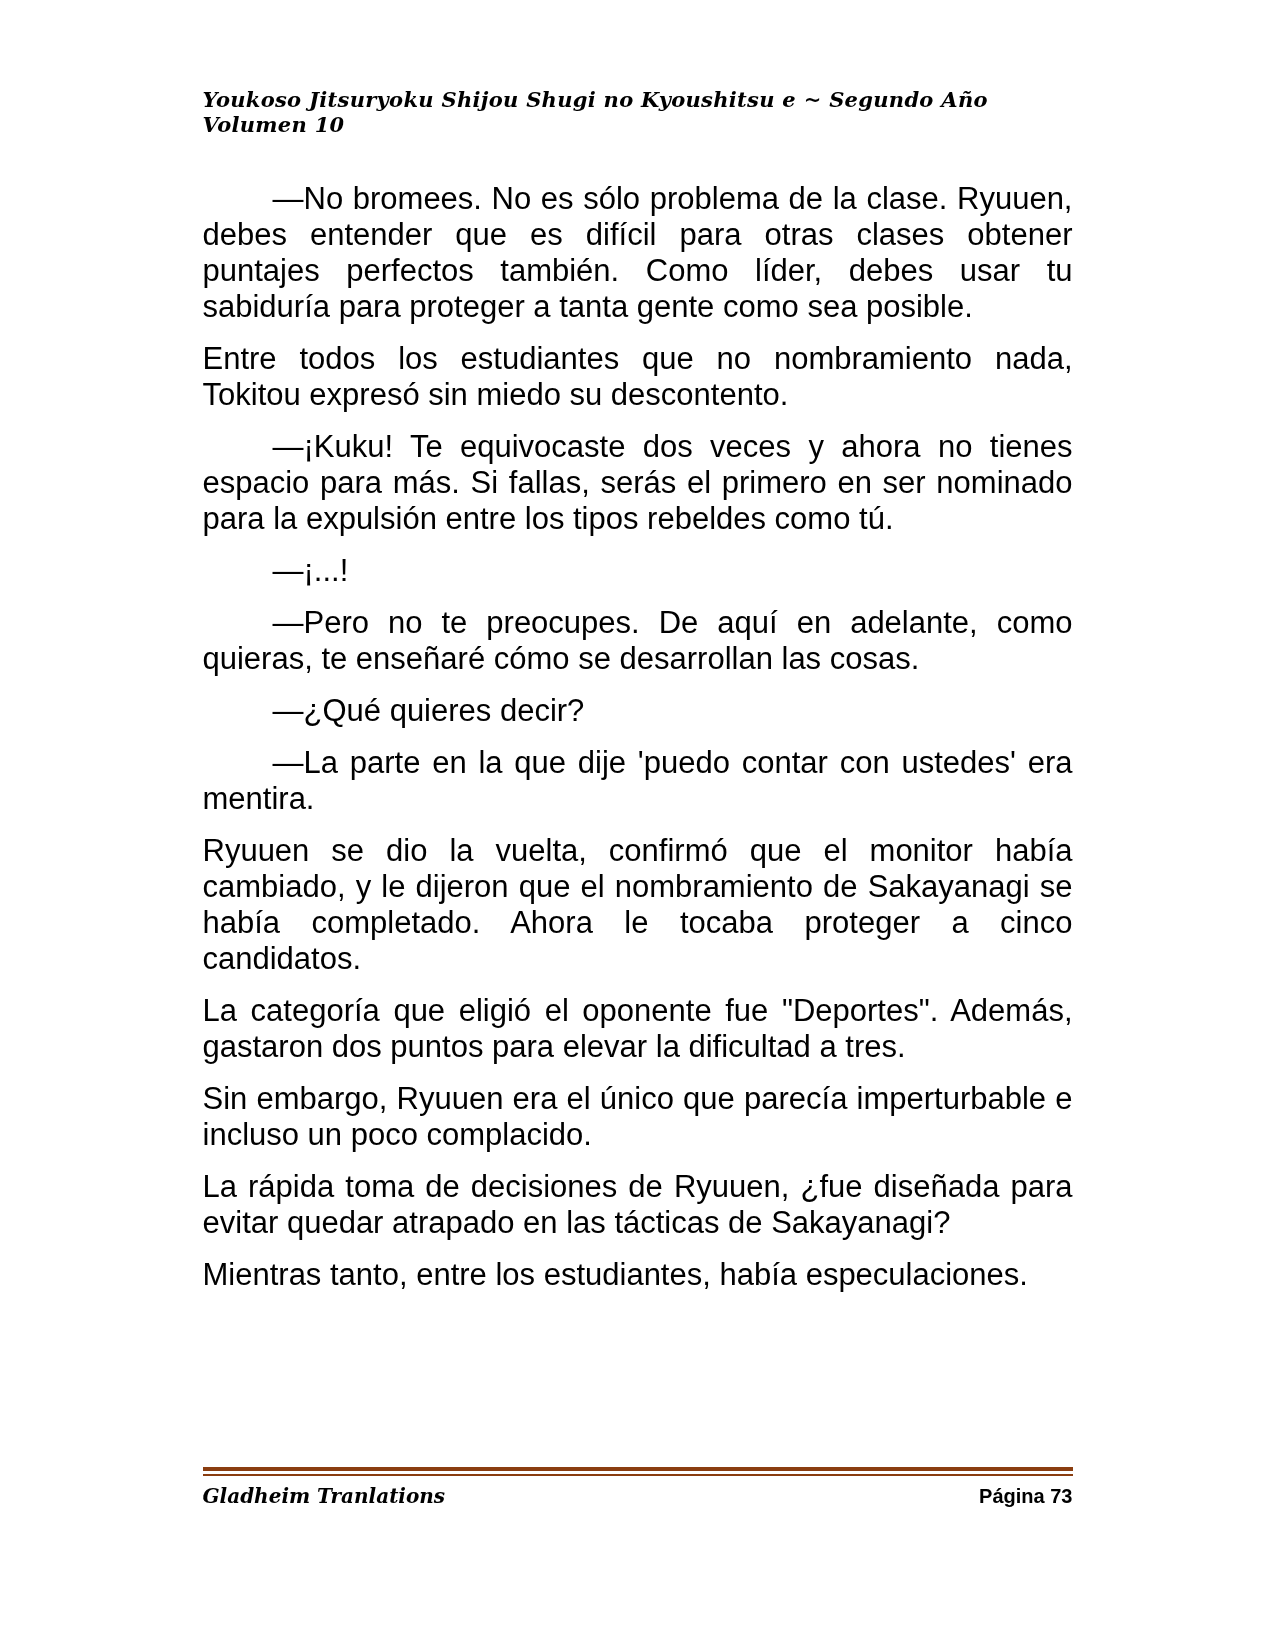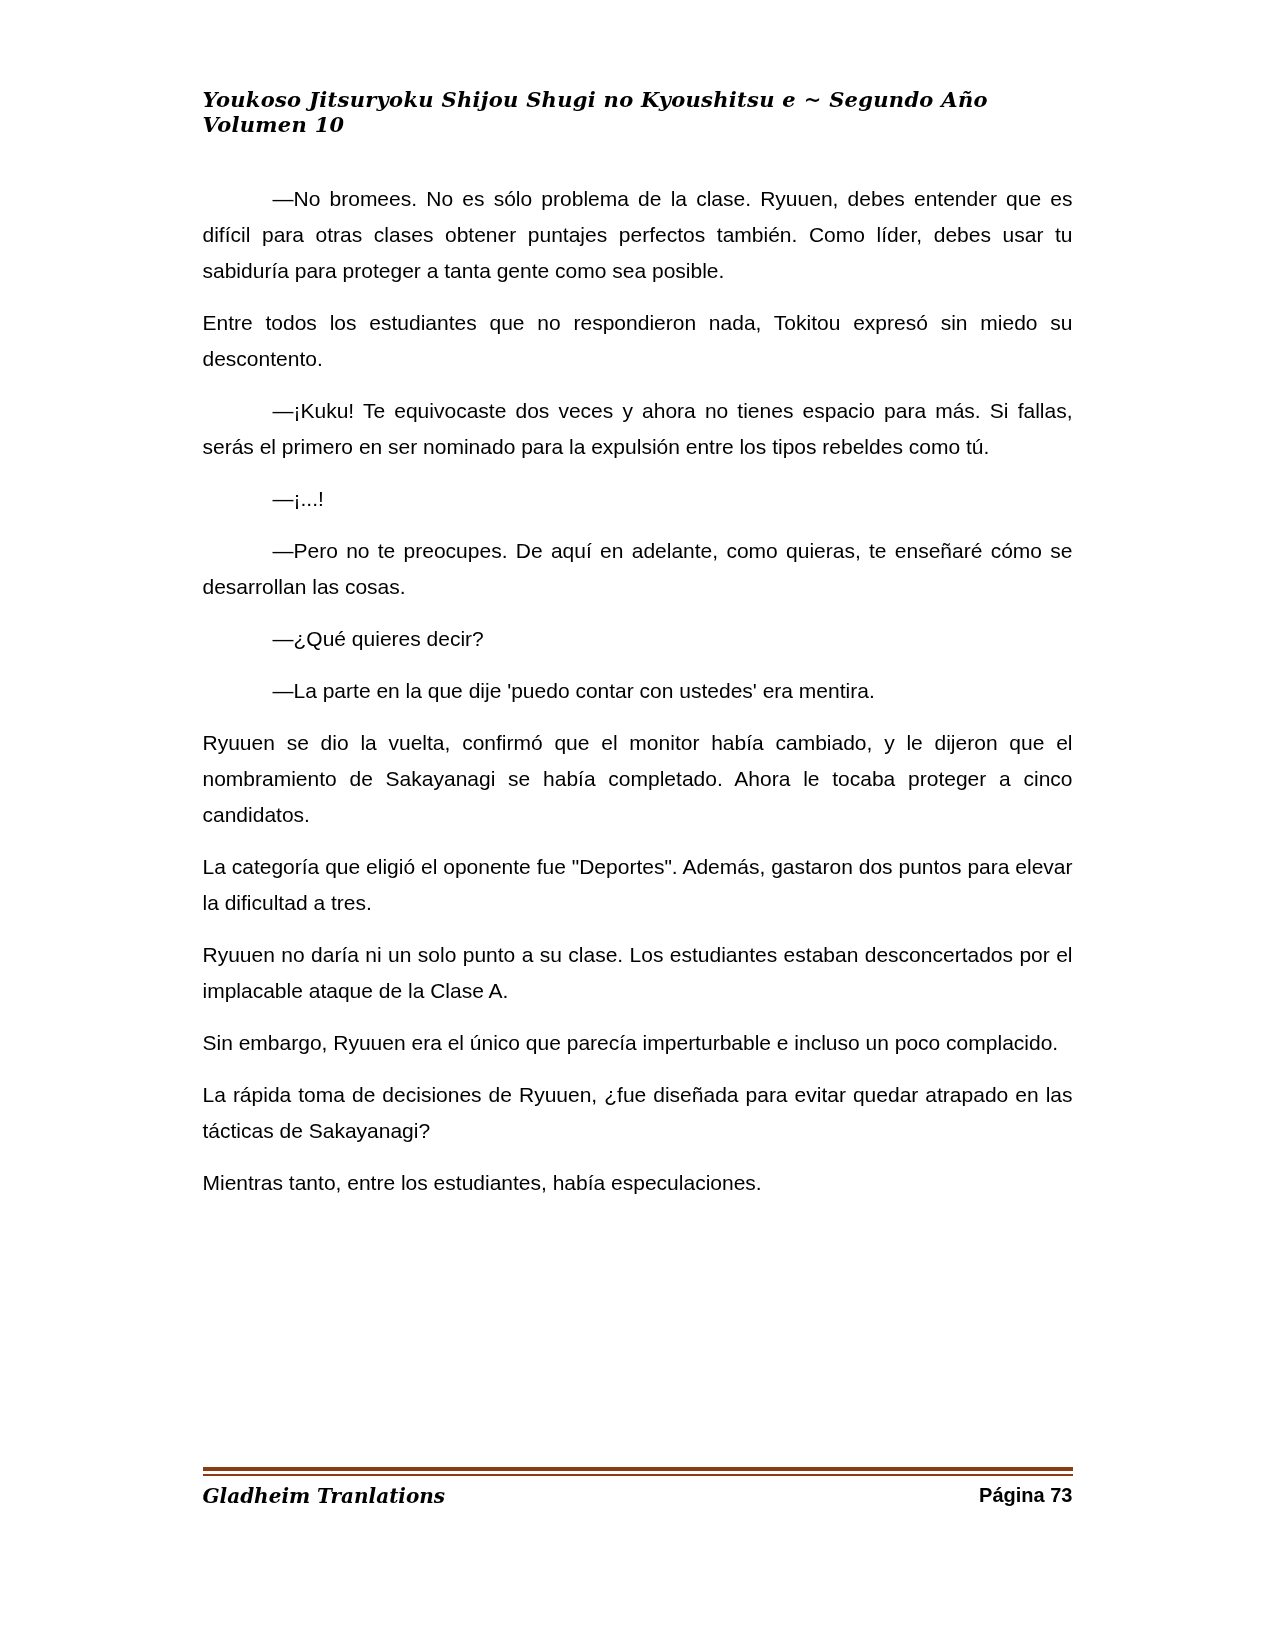--- a/index.html
+++ b/index.html
@@ -22,21 +22,21 @@
   .doc-header {
     font-family: "DejaVu Serif", serif;
     font-style: italic;
     font-weight: 700;
     font-size: 21px;
     letter-spacing: 0.3px;
     color: #000000;
   }
   .content {
     margin-top: 44px;
-    font-size: 21px;
+    font-size: 31px;
     line-height: 36px;
     text-align: justify;
   }
   .content p.para {
     margin: 0 0 16px 0;
   }
   .content p.para.indent {
     text-indent: 70px;
   }
   .doc-footer {
@@ -47,21 +47,21 @@
   }
   .footer-rule {
     height: 3px;
     border-top: 4px solid #8a3d10;
     border-bottom: 2px solid #8a3d10;
   }
   .footer-row {
     margin-top: 8px;
     display: flex;
     justify-content: space-between;
-    align-items: flex-start;
+    align-items: flex-end;
   }
   .footer-translator {
     font-family: "DejaVu Serif", serif;
     font-style: italic;
     font-weight: 700;
     font-size: 20px;
   }
   .footer-page {
     font-size: 20px;
     font-family: "Liberation Sans", sans-serif;
@@ -70,29 +70,28 @@
 </style>
 </head>
 <body>
 
 <div class="page">
 
   <div class="doc-header">Youkoso Jitsuryoku Shijou Shugi no Kyoushitsu e ~ Segundo Año Volumen 10</div>
 
   <div class="content">
       <p class="para indent">—No bromees. No es sólo problema de la clase. Ryuuen, debes entender que es difícil para otras clases obtener puntajes perfectos también. Como líder, debes usar tu sabiduría para proteger a tanta gente como sea posible.</p>
-      <p class="para">Entre todos los estudiantes que no respondieron nada, Tokitou expresó sin miedo su descontento.</p>
+      <p class="para">Entre todos los estudiantes que no nombramiento nada, Tokitou expresó sin miedo su descontento.</p>
       <p class="para indent">—¡Kuku! Te equivocaste dos veces y ahora no tienes espacio para más. Si fallas, serás el primero en ser nominado para la expulsión entre los tipos rebeldes como tú.</p>
       <p class="para indent">—¡...!</p>
       <p class="para indent">—Pero no te preocupes. De aquí en adelante, como quieras, te enseñaré cómo se desarrollan las cosas.</p>
       <p class="para indent">—¿Qué quieres decir?</p>
       <p class="para indent">—La parte en la que dije 'puedo contar con ustedes' era mentira.</p>
       <p class="para">Ryuuen se dio la vuelta, confirmó que el monitor había cambiado, y le dijeron que el nombramiento de Sakayanagi se había completado. Ahora le tocaba proteger a cinco candidatos.</p>
       <p class="para">La categoría que eligió el oponente fue "Deportes". Además, gastaron dos puntos para elevar la dificultad a tres.</p>
-      <p class="para">Ryuuen no daría ni un solo punto a su clase. Los estudiantes estaban desconcertados por el implacable ataque de la Clase A.</p>
       <p class="para">Sin embargo, Ryuuen era el único que parecía imperturbable e incluso un poco complacido.</p>
       <p class="para">La rápida toma de decisiones de Ryuuen, ¿fue diseñada para evitar quedar atrapado en las tácticas de Sakayanagi?</p>
       <p class="para">Mientras tanto, entre los estudiantes, había especulaciones.</p>
     </div>
 
   <div class="doc-footer">
     <div class="footer-rule"></div>
     <div class="footer-row">
       <span class="footer-translator">Gladheim Tranlations</span>
       <span class="footer-page">Página 73</span>

